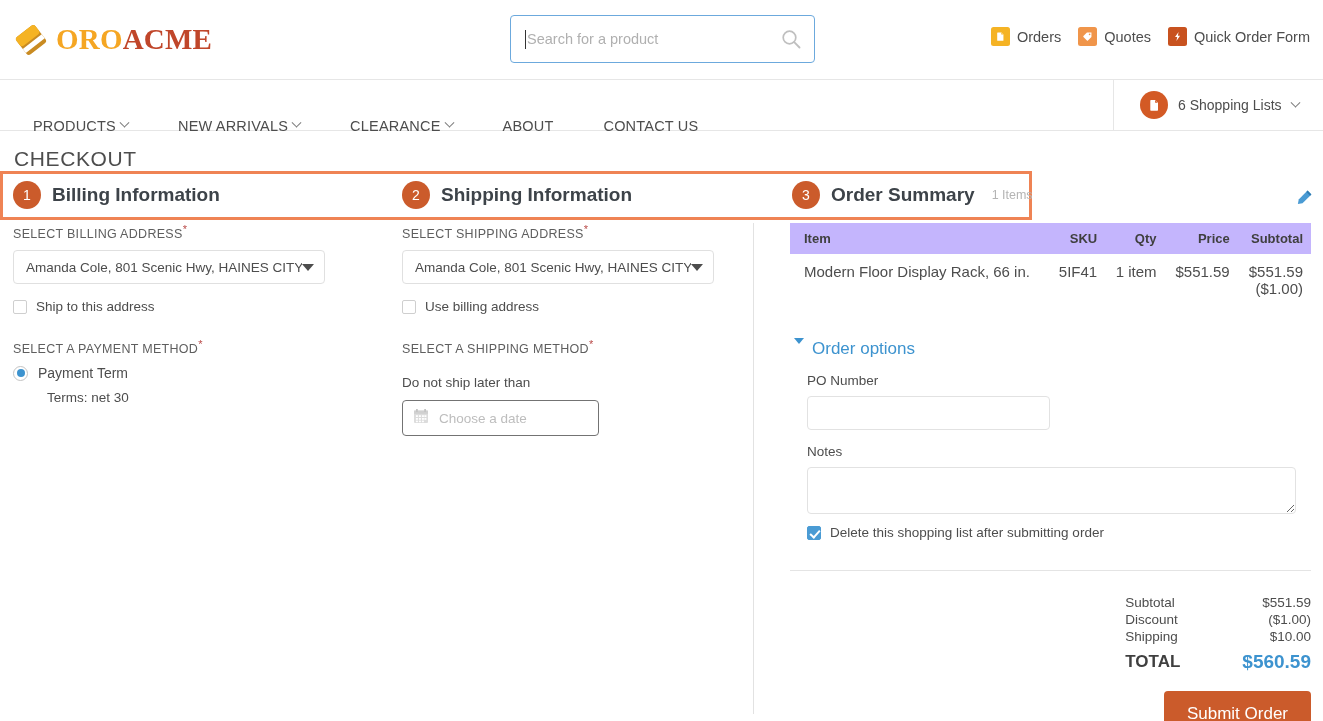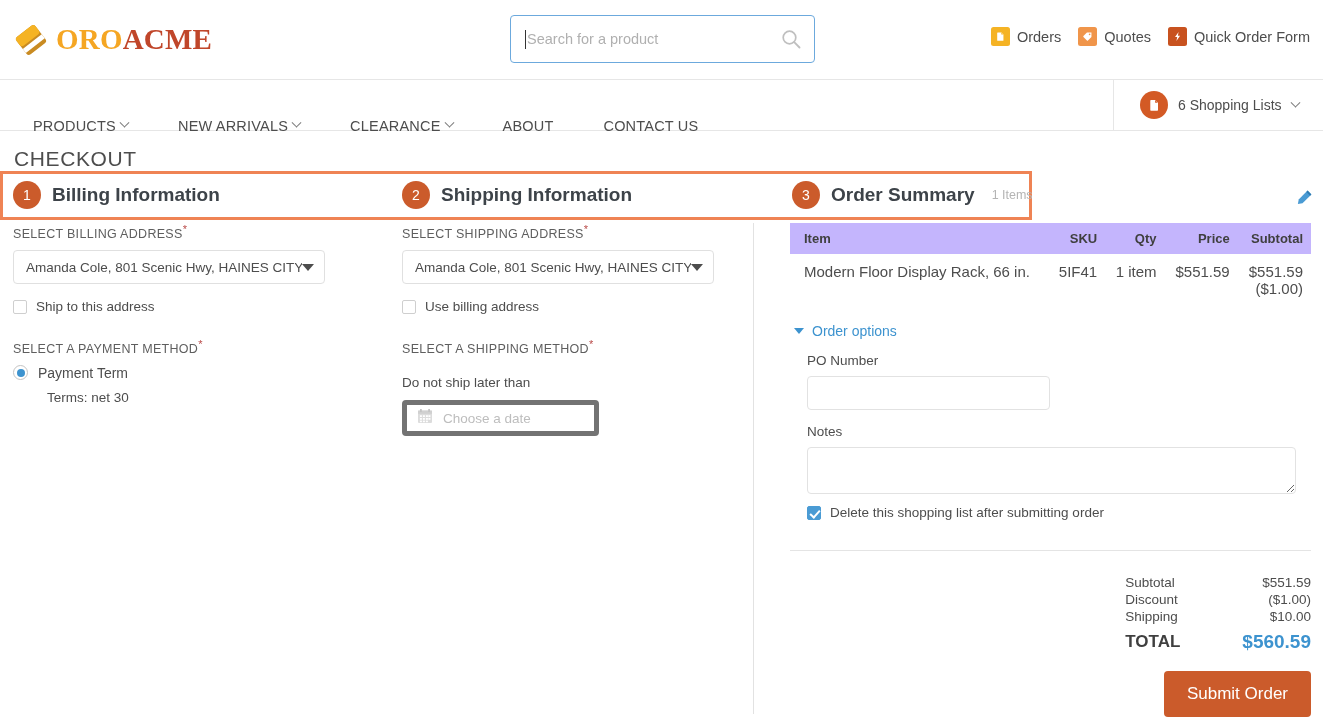--- a/index.html
+++ b/index.html
@@ -281,21 +281,21 @@
     position: absolute;
     left: 4px; top: 1px;
     width: 4px; height: 8px;
     border-right: 2px solid #fff;
     border-bottom: 2px solid #fff;
     transform: rotate(42deg);
   }
   .check-label { font-size: 13.5px; color: #4d4d4d; }
 
   .radio-row {
-    display: flex; gap: 10px;
+    display: flex; align-items: center; gap: 10px;
     cursor: pointer;
   }
   .radio {
     width: 15px; height: 15px;
     border-radius: 50%;
     border: 1px solid #c4c4c4;
     background: #fff;
     position: relative;
     flex: 0 0 auto;
   }
@@ -307,21 +307,21 @@
     border-radius: 50%;
     background: #3d93cf;
   }
   .radio-label { font-size: 14px; color: #4d4d4d; }
   .sub-note { font-size: 13.5px; color: #4d4d4d; margin: 9px 0 0 34px; }
 
   .plain-label { font-size: 13.5px; color: #4d4d4d; }
 
   .date-box {
     width: 197px; height: 36px;
-    border: 5px solid #737373;
+    border: 1px solid #737373;
     border-radius: 4px;
     background: #fff;
     display: flex; align-items: center;
     padding: 0 10px;
     gap: 10px;
     cursor: pointer;
   }
   .date-ph { font-size: 13.5px; color: #bdbdbd; }
 
   
@@ -351,21 +351,21 @@
     display: flex; align-items: center; gap: 8px;
     margin: 17px 0 0 4px;
     cursor: pointer;
   }
   .tri-down {
     width: 0; height: 0;
     border-left: 5px solid transparent;
     border-right: 5px solid transparent;
     border-top: 6px solid #3d93cf;
   }
-  .oo-label { font-size: 14px; color: #3d93cf; }
+  .oo-label { font-size: 17px; color: #3d93cf; margin-top: 16px; }
 
   .opt-label { font-size: 13.5px; color: #4d4d4d; margin: 14px 0 8px 17px; }
   .po-input {
     margin-left: 17px;
     width: 243px; height: 34px;
     border: 1px solid #e2e2e2;
     border-radius: 4px;
     background: #fff;
     outline: none;
     font-family: "Liberation Sans", sans-serif;

